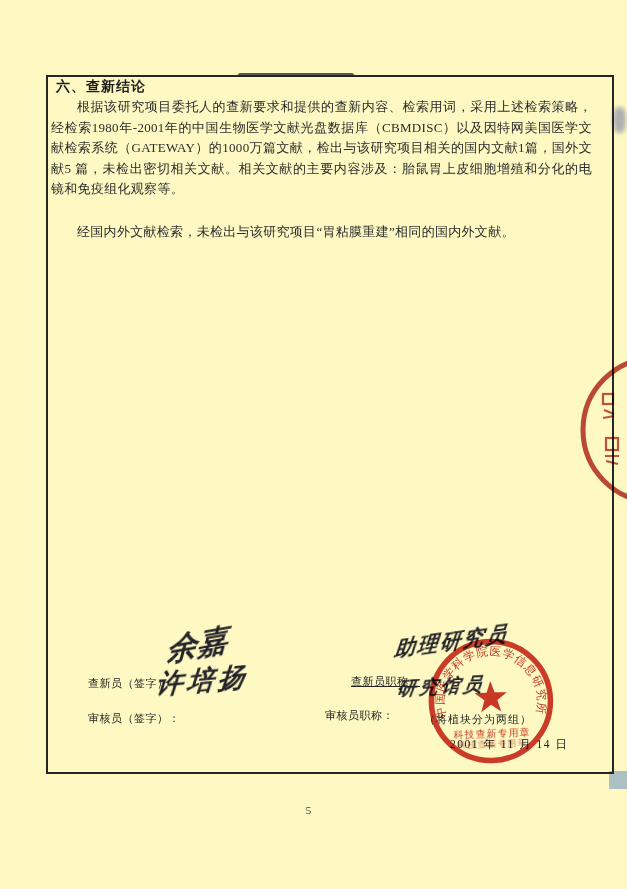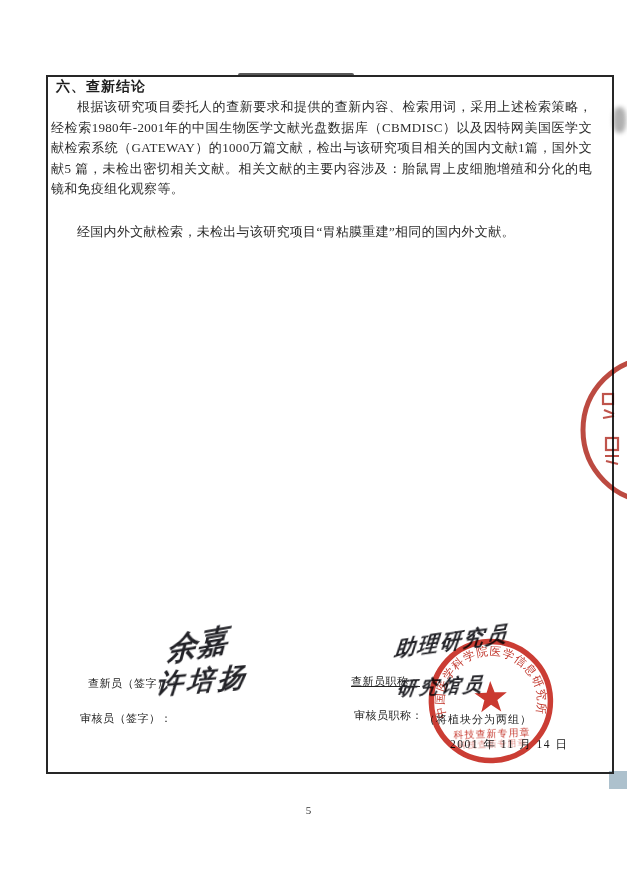--- a/index.html
+++ b/index.html
@@ -1,19 +1,19 @@
 <!DOCTYPE html>
 <html><head>
 <meta charset="utf-8">
 <style>
   html,body{margin:0;padding:0;background:#e8e8e8;}
   .page{
     position:relative;
     width:627px;height:889px;
-    background:#ffffff;
+    background:#fef9c3;
     overflow:hidden;
     font-family:"Liberation Serif","DejaVu Serif",serif;
     color:#2e2e2e;
   }
   
   .border-box{
     position:absolute;
     left:46px;top:75px;width:564px;height:695px;
     border:2px solid #262626;
     background:transparent;
@@ -99,26 +99,26 @@
   <div class="border-box"></div>
 
   <h2 class="section-title">六、查新结论</h2>
 
   <div class="text-block">
     <p>根据该研究项目委托人的查新要求和提供的查新内容、检索用词，采用上述检索策略，经检索1980年-2001年的中国生物医学文献光盘数据库（CBMDISC）以及因特网美国医学文献检索系统（GATEWAY）的1000万篇文献，检出与该研究项目相关的国内文献1篇，国外文献5 篇，未检出密切相关文献。相关文献的主要内容涉及：胎鼠胃上皮细胞增殖和分化的电镜和免疫组化观察等。</p>
     <p class="space-before">经国内外文献检索，未检出与该研究项目“胃粘膜重建”相同的国内外文献。</p>
   </div>
 
   <div class="sig-label" style="left:88px;top:652px;">查新员（签字）：</div>
-  <div class="sig-label" style="left:80px;top:687px;text-align:right;">审核员（签字）：</div>
+  <div class="sig-label" style="left:88px;top:687px;text-align:right;">审核员（签字）：</div>
   <div class="hand sig1">余嘉</div>
   <div class="hand sig2">许培扬</div>
 
   <div class="sig-label" style="left:351px;top:650px;text-decoration:underline;">查新员职称：</div>
-  <div class="sig-label" style="left:354px;top:684px;">审核员职称：</div>
+  <div class="sig-label" style="left:325px;top:684px;">审核员职称：</div>
   <div class="hand title1">助理研究员</div>
   <div class="hand title2">研究馆员</div>
 
   <div class="seal-caption">（将植块分为两组）</div>
   <div class="date-line">2001 年 11 月 14 日</div>
 
   <svg class="seal-main" viewBox="0 0 140 140">
     <circle cx="70" cy="67" r="59.5" fill="none" stroke="#c5281e" stroke-width="5.5" opacity=".9"></circle>
     <defs>
       <path id="sealArc" d="M 24.6 80.2 A 47 47 0 1 1 115.4 80.2" fill="none"></path>

